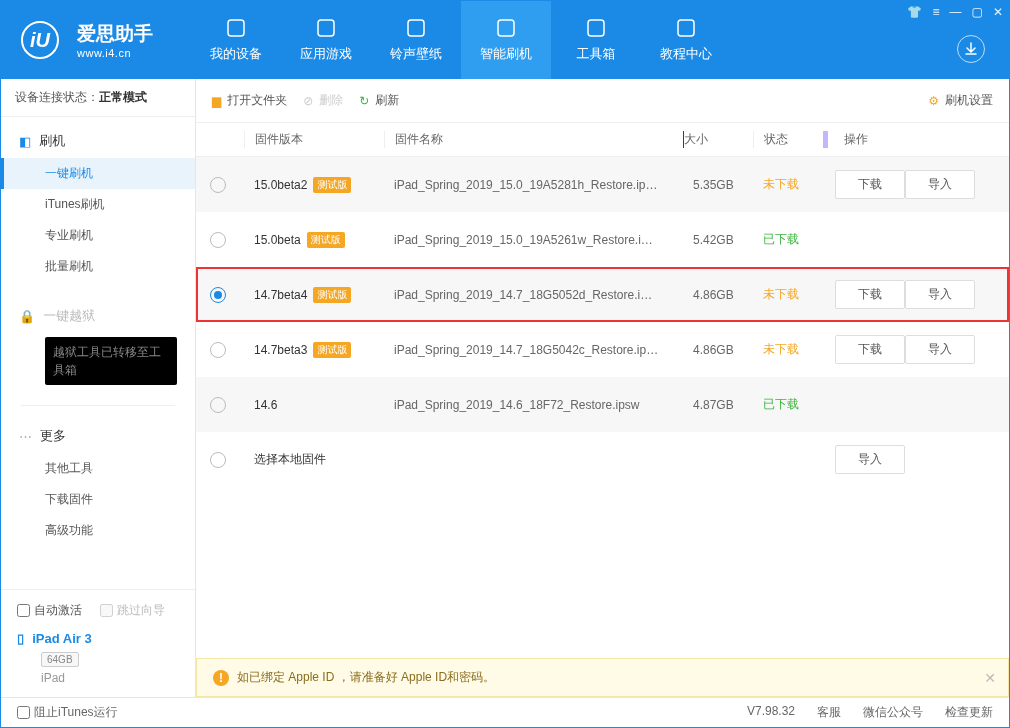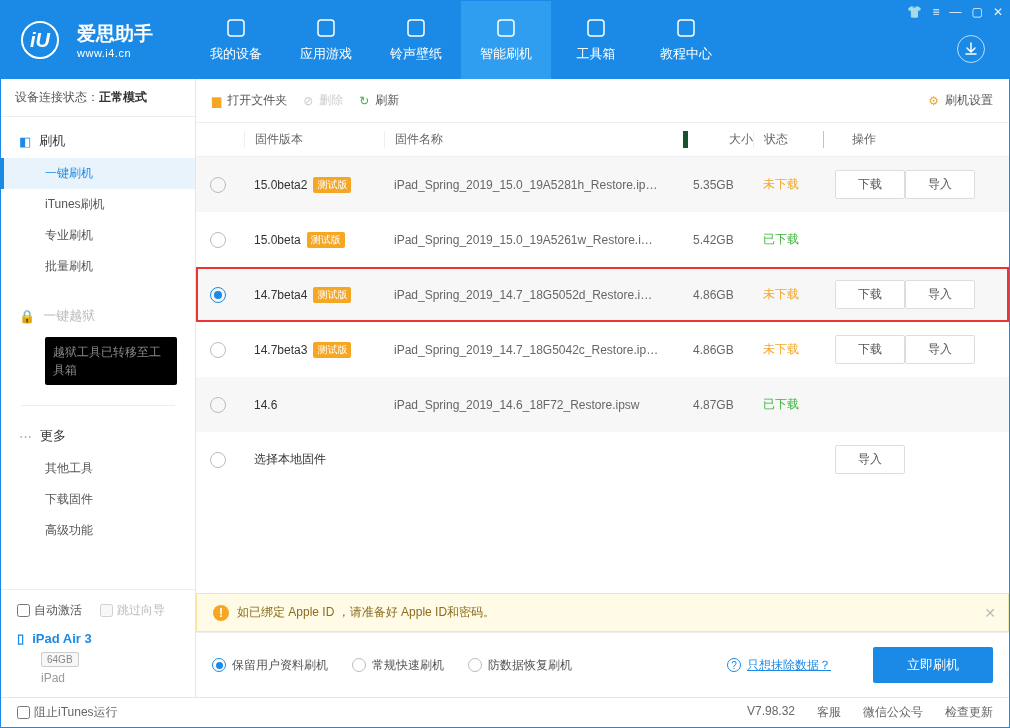--- a/index.html
+++ b/index.html
@@ -47,23 +47,23 @@
 .toolbar { height: 44px; display: flex; align-items: center; padding: 0 16px; border-bottom: 1px solid #eee; gap: 16px; }
 .tb-btn { display: flex; align-items: center; gap: 6px; color: #555; cursor: pointer; font-size: 12px; }
 .tb-btn.disabled { color: #ccc; }
 .tb-right { margin-left: auto; display: flex; align-items: center; gap: 6px; color: #555; cursor: pointer; }
 .gear { color: #f5a623; }
 
 .thead { display: flex; align-items: center; height: 34px; border-bottom: 1px solid #eee; font-size: 12px; color: #666; padding: 0 16px 0 14px; }
 .col-radio { width: 34px; }
 .col-ver { width: 140px; border-left: 1px solid #eee; padding-left: 10px; }
 .col-name { flex: 1; border-left: 1px solid #eee; padding-left: 10px; }
-.col-size { width: 70px; border-left: 5px solid #14532d; text-align: right; }
+.col-size { width: 70px; border-left: 1px solid #14532d; text-align: left; }
 .col-status { width: 70px; border-left: 1px solid #eee; padding-left: 10px; }
-.col-ops { width: 170px; border-left: 1px solid #c4b5fd; padding-left: 28px; }
+.col-ops { width: 170px; border-left: 5px solid #c4b5fd; padding-left: 16px; }
 
 .rows { flex: 1; overflow: auto; }
 .row { display: flex; align-items: center; height: 55px; padding: 0 16px 0 14px; }
 .row:nth-child(odd) { background: #f7f7f7; }
 .row:nth-child(even) { background: #fff; }
 .row.highlight { outline: 2px solid #e33; outline-offset: -2px; }
 .r-radio { width: 34px; display: flex; align-items: center; }
 .radio { width: 16px; height: 16px; border: 1.5px solid #bbb; border-radius: 50%; display: inline-flex; align-items: center; justify-content: center; cursor: pointer; }
 .radio.sel { border-color: #1b8ae6; }
 .radio.sel::after { content: ""; width: 8px; height: 8px; background: #1b8ae6; border-radius: 50%; }
@@ -345,41 +345,20 @@
       <div class="btn">导入</div>
     </div>
         </div>
       </div>
 
     <div class="notice">
       <span style="display:inline-flex;width:16px;height:16px;border-radius:50%;background:#f5a623;color:#fff;align-items:center;justify-content:center;font-weight:bold;">!</span>
       <span>如已绑定 Apple ID ，请准备好 Apple ID和密码。</span>
       <span class="close">✕</span>
     </div>
-    <div class="flashbar">
-      <div id="flash-opts" style="display:flex;gap:24px;">
-          <div class="radio-line">
-            <span class="radio-sm sel"></span>
-            <span>保留用户资料刷机</span>
-          </div>
-          <div class="radio-line">
-            <span class="radio-sm "></span>
-            <span>常规快速刷机</span>
-          </div>
-          <div class="radio-line">
-            <span class="radio-sm "></span>
-            <span>防数据恢复刷机</span>
-          </div>
-        </div>
-      <div class="link-info">
-        <span class="q">?</span>
-        <span style="text-decoration:underline;">只想抹除数据？</span>
-      </div>
-      <button class="flash-btn">立即刷机</button>
-    </div>
   </div>
 </div>
 
 <div class="footer">
   <label><input type="checkbox" style=""><span>阻止iTunes运行</span></label>
   <div class="mid">
     <span>V7.98.32</span>
     <span>客服</span>
     <span>微信公众号</span>
     <span>检查更新</span>

